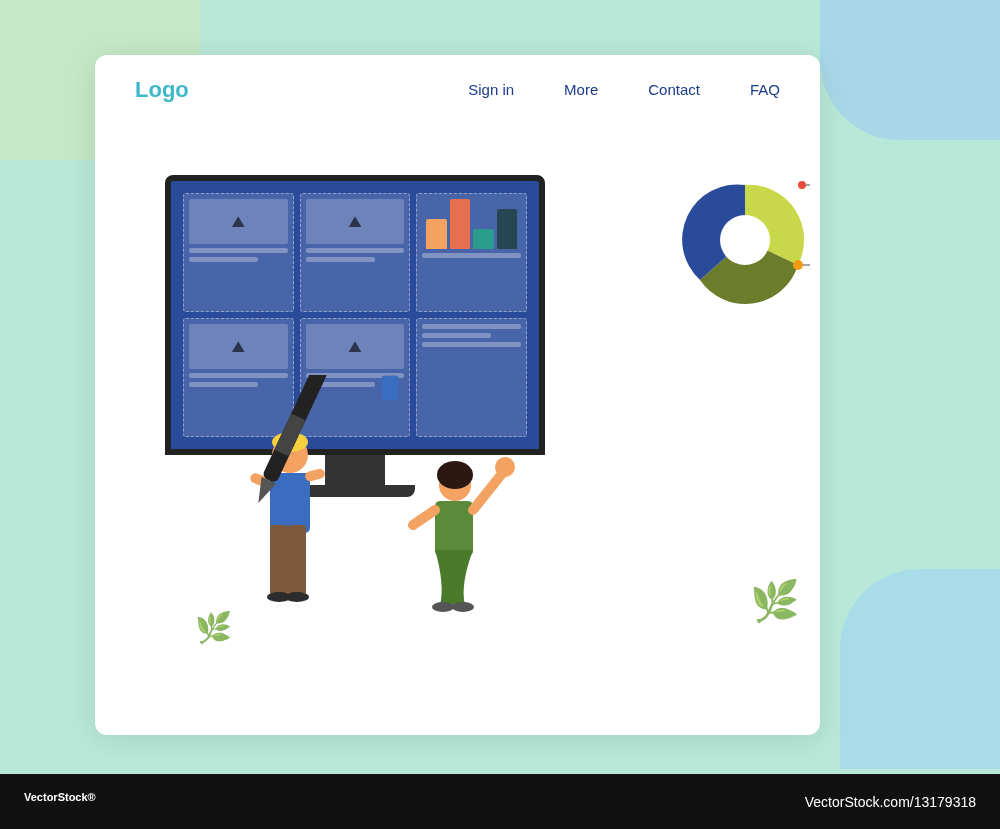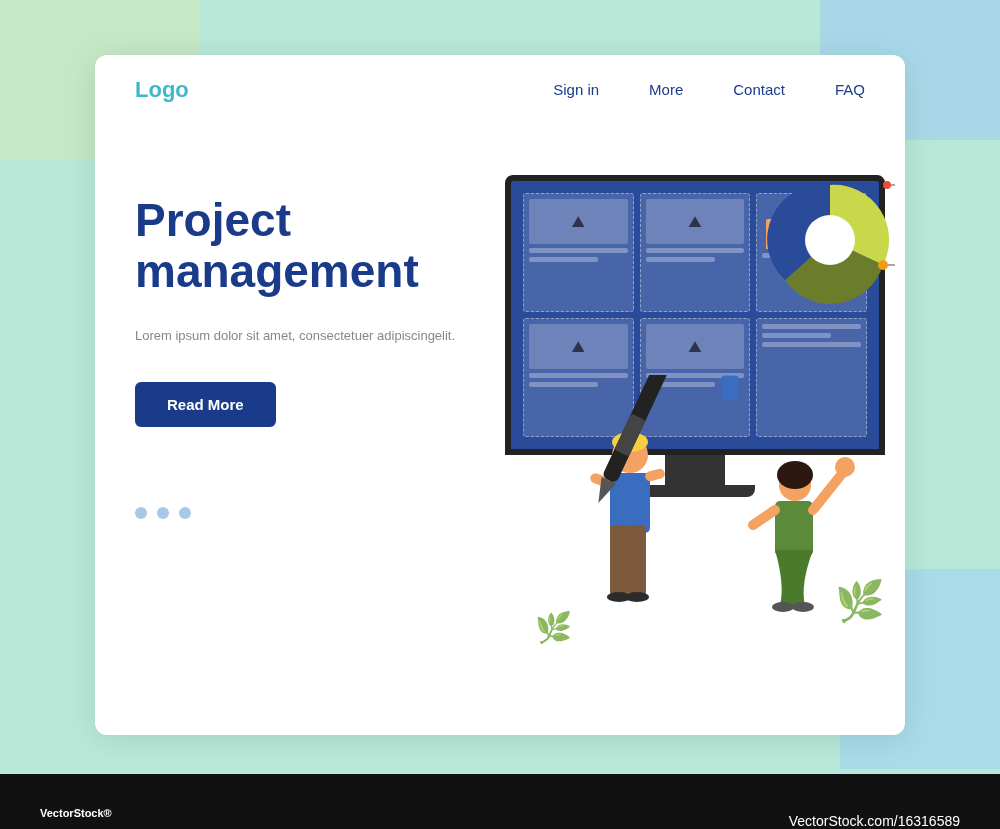--- a/index.html
+++ b/index.html
@@ -35,21 +35,21 @@
       width: 160px; height: 200px;
       background: #a8dce8;
       border-radius: 80px 0 0 0;
       z-index: 0;
     }
 
     
     .card {
       position: absolute;
       top: 55px; left: 95px;
-      width: 810px;
+      width: 725px;
       height: 680px;
       background: white;
       border-radius: 12px;
       box-shadow: 0 4px 30px rgba(0,0,0,0.1);
       z-index: 1;
       overflow: hidden;
     }
 
     
     .nav {
@@ -280,23 +280,23 @@
       opacity: 0.7;
     }
 
     
     .watermark-bar {
       position: absolute;
       bottom: 0; left: 0; right: 0;
       height: 55px;
       background: #111;
       display: flex;
-      align-items: flex-end;
+      align-items: center;
       justify-content: space-between;
-      padding: 0 40px;
+      padding: 0 24px;
       z-index: 10;
     }
     .watermark-left {
       color: white;
       font-size: 18px;
       font-weight: bold;
     }
     .watermark-left span {
       font-size: 11px;
       vertical-align: super;
@@ -328,36 +328,20 @@
         <a>Contact</a>
       </li>
       <li>
         <a>FAQ</a>
       </li>
     </ul>
   </nav>
 
   <div class="content">
 
-    <div class="left-side">
-      <h1 class="hero-title">
-        <span>Project</span><br>
-        <span>management</span>
-      </h1>
-      <p class="hero-desc">Lorem ipsum dolor sit amet,
-consectetuer adipiscingelit.</p>
-      <button class="read-more-btn">Read More</button>
-
-      
-      <div class="dots">
-        <div class="dot"></div>
-        <div class="dot"></div>
-        <div class="dot"></div>
-      </div>
-    </div>
 
     <div class="right-side">
 
       <div class="blob-teal"></div>
       <div class="blob-green"></div>
 
       <div class="leaf-left">🌿</div>
       <div class="leaf-right">🌿</div>
 
       <div class="monitor-wrapper">
@@ -485,14 +469,14 @@
       </svg>
 
     </div>
   </div>
 </div>
 
 <div class="watermark-bar">
   <div class="watermark-left">
     <span>VectorStock®</span>
   </div>
-  <div class="watermark-right">VectorStock.com/16316589</div>
+  <div class="watermark-right">VectorStock.com/13179318</div>
 </div>
 
 </body></html>

